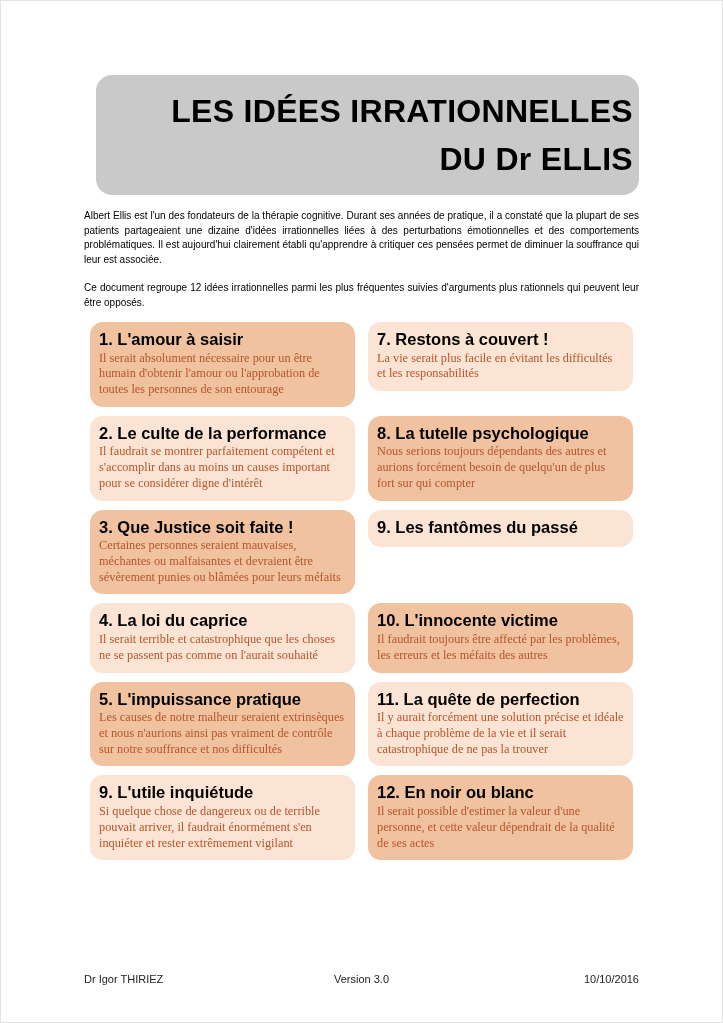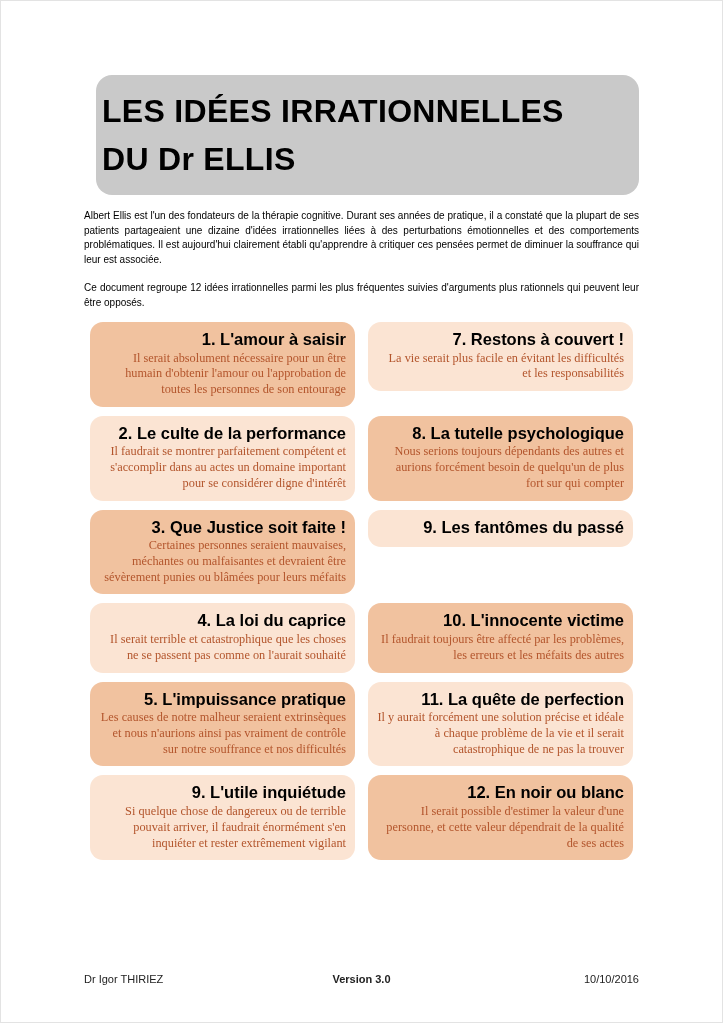--- a/index.html
+++ b/index.html
@@ -12,21 +12,21 @@
     border: 1px solid #e3e3e3;
     color: #111;
   }
   .content { padding: 0 83px; }
 
   
   .header-box {
     margin-top: 74px;
     background: #c9c9c9;
     border-radius: 16px;
-    text-align: left;
+    text-align: right;
     padding: 12px 6px;
     margin-left: 12px;
   }
   .header-line {
     font-size: 32px;
     font-weight: bold;
     color: #000;
     line-height: 1.5;
     letter-spacing: 0.3px;
   }
@@ -48,21 +48,21 @@
     grid-template-columns: 1fr 1fr;
     grid-template-rows: repeat(6, auto);
     grid-auto-flow: column;
     column-gap: 13px;
     row-gap: 9px;
     align-items: start;
     padding: 0 6px;
   }
   .card {
     border-radius: 13px;
-    text-align: right;
+    text-align: left;
     padding: 5px 9px 9px;
   }
   .card.dark  { background: #f1c29f; }
   .card.light { background: #fbe4d3; }
   .card-title {
     font-size: 16.5px;
     font-weight: bold;
     color: #000;
     line-height: 1.25;
     margin: 2px 0 1px;
@@ -79,21 +79,21 @@
     position: absolute;
     top: 972px;
     left: 83px;
     right: 83px;
     display: flex;
     align-items: baseline;
     font-size: 11px;
     color: #222;
   }
   .footer .f-left   { flex: 1; text-align: left; }
-  .footer .f-center { flex: 1; text-align: center; font-weight: bold; }
+  .footer .f-center { flex: 1; text-align: center; }
   .footer .f-right  { flex: 1; text-align: right; }
 </style>
 </head>
 <body>
 
 <div class="content">
 
   <div class="header-box">
     <div class="header-line">LES IDÉES IRRATIONNELLES</div>
     <div class="header-line">DU Dr ELLIS</div>
@@ -103,21 +103,21 @@
   <p class="intro">Ce document regroupe 12 idées irrationnelles parmi les plus fréquentes suivies d'arguments plus rationnels qui peuvent leur être opposés.</p>
 
   <div class="cards-grid">
 
     <div class="card dark">
       <div class="card-title">1.  L'amour à saisir</div>
       <div class="card-body">Il serait absolument nécessaire pour un être humain d'obtenir l'amour ou l'approbation de toutes les personnes de son entourage</div>
     </div>
     <div class="card light">
       <div class="card-title">2.  Le culte de la performance</div>
-      <div class="card-body">Il faudrait se montrer parfaitement compétent et s'accomplir dans au actes un domaine important pour se considérer digne d'intérêt</div>
+      <div class="card-body">Il faudrait se montrer parfaitement compétent et s'accomplir dans au moins un causes important pour se considérer digne d'intérêt</div>
     </div>
     <div class="card dark">
       <div class="card-title">3.  Que Justice soit faite !</div>
       <div class="card-body">Certaines personnes seraient mauvaises, méchantes ou malfaisantes et devraient être sévèrement punies ou blâmées pour leurs méfaits</div>
     </div>
     <div class="card light">
       <div class="card-title">4.  La loi du caprice</div>
       <div class="card-body">Il serait terrible et catastrophique que les choses ne se passent pas comme on l'aurait souhaité</div>
     </div>
     <div class="card dark">

